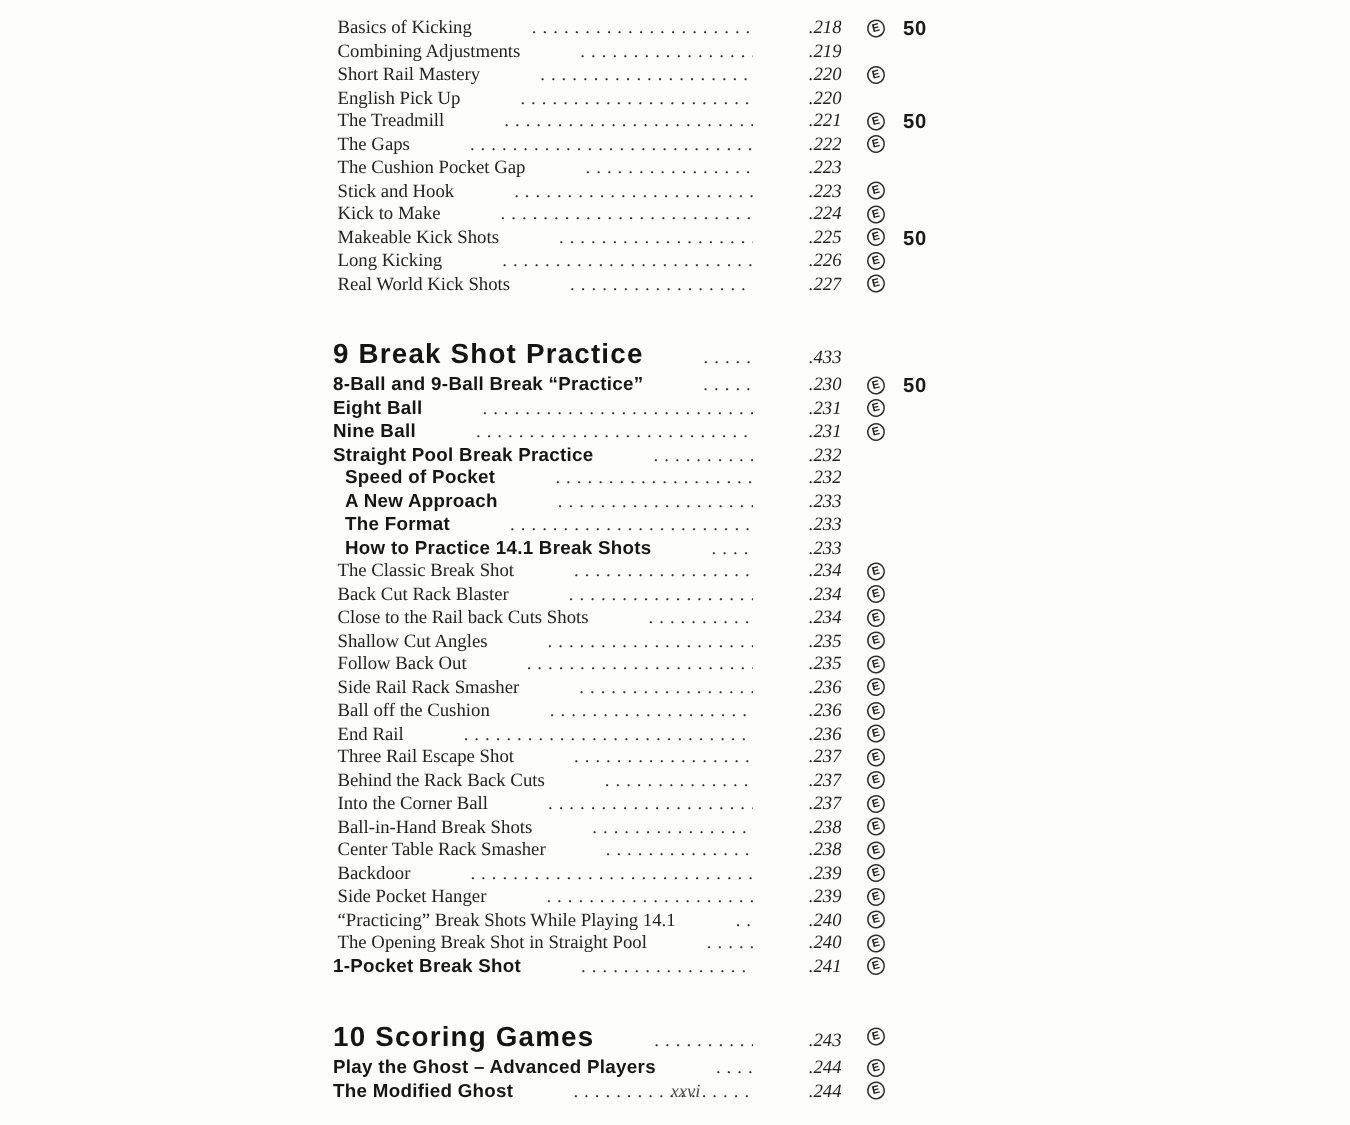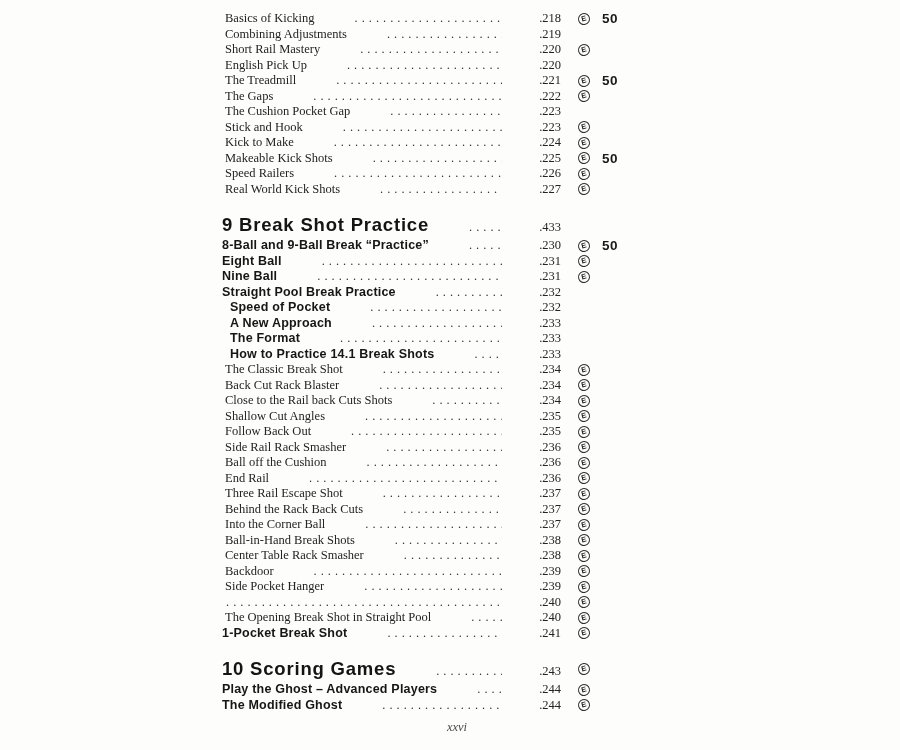--- a/index.html
+++ b/index.html
@@ -43,21 +43,21 @@
   .row.bold .label {
     font-family:"Liberation Sans", sans-serif;
     font-size:12.5px;
     font-weight:bold;
     letter-spacing:0.2px;
     color:#161616;
   }
   .row.ind .label { padding-left:8px; }
   .row.chapter {
     height:26px;
-    margin-top:15px;
+    margin-top:26px;
     justify-content:center;
   }
   .row.chapter .label {
     font-family:"Liberation Sans", sans-serif;
     font-size:18.5px;
     font-weight:bold;
     letter-spacing:0.8px;
     color:#141414;
   }
   .leader {
@@ -69,20 +69,21 @@
     letter-spacing:4px;
     color:#333;
     margin:0 1px 0 4px;
   }
   .page {
     flex:0 0 auto;
     font-family:"Liberation Serif", serif;
     font-size:12.5px;
     color:#232323;
     text-align:right;
+    font-style:italic;
   }
   .page::before { content:"."; }
 
   .icon-cell {
     flex:0 0 auto;
     width:13px;
     margin-left:16px;
     display:flex;
     align-items:center;
     justify-content:center;
@@ -227,21 +228,21 @@
           <span class="leader">......................................................................</span>
           <span class="page">225</span>
         </span>
         <span class="icon-cell">
           <span class="ticon">E</span>
         </span>
         <span class="extra">50</span>
       </div>
       <div class="row serif">
         <span class="entry">
-          <span class="label">Speed Railers</span>
+          <span class="label">Long Kicking</span>
           <span class="leader">......................................................................</span>
           <span class="page">226</span>
         </span>
         <span class="icon-cell">
           <span class="ticon">E</span>
         </span>
         <span class="extra"></span>
       </div>
       <div class="row serif">
         <span class="entry">
@@ -501,20 +502,21 @@
           <span class="leader">......................................................................</span>
           <span class="page">239</span>
         </span>
         <span class="icon-cell">
           <span class="ticon">E</span>
         </span>
         <span class="extra"></span>
       </div>
       <div class="row serif">
         <span class="entry">
+          <span class="label">“Practicing” Break Shots While Playing 14.1</span>
           <span class="leader">......................................................................</span>
           <span class="page">240</span>
         </span>
         <span class="icon-cell">
           <span class="ticon">E</span>
         </span>
         <span class="extra"></span>
       </div>
       <div class="row serif">
         <span class="entry">

